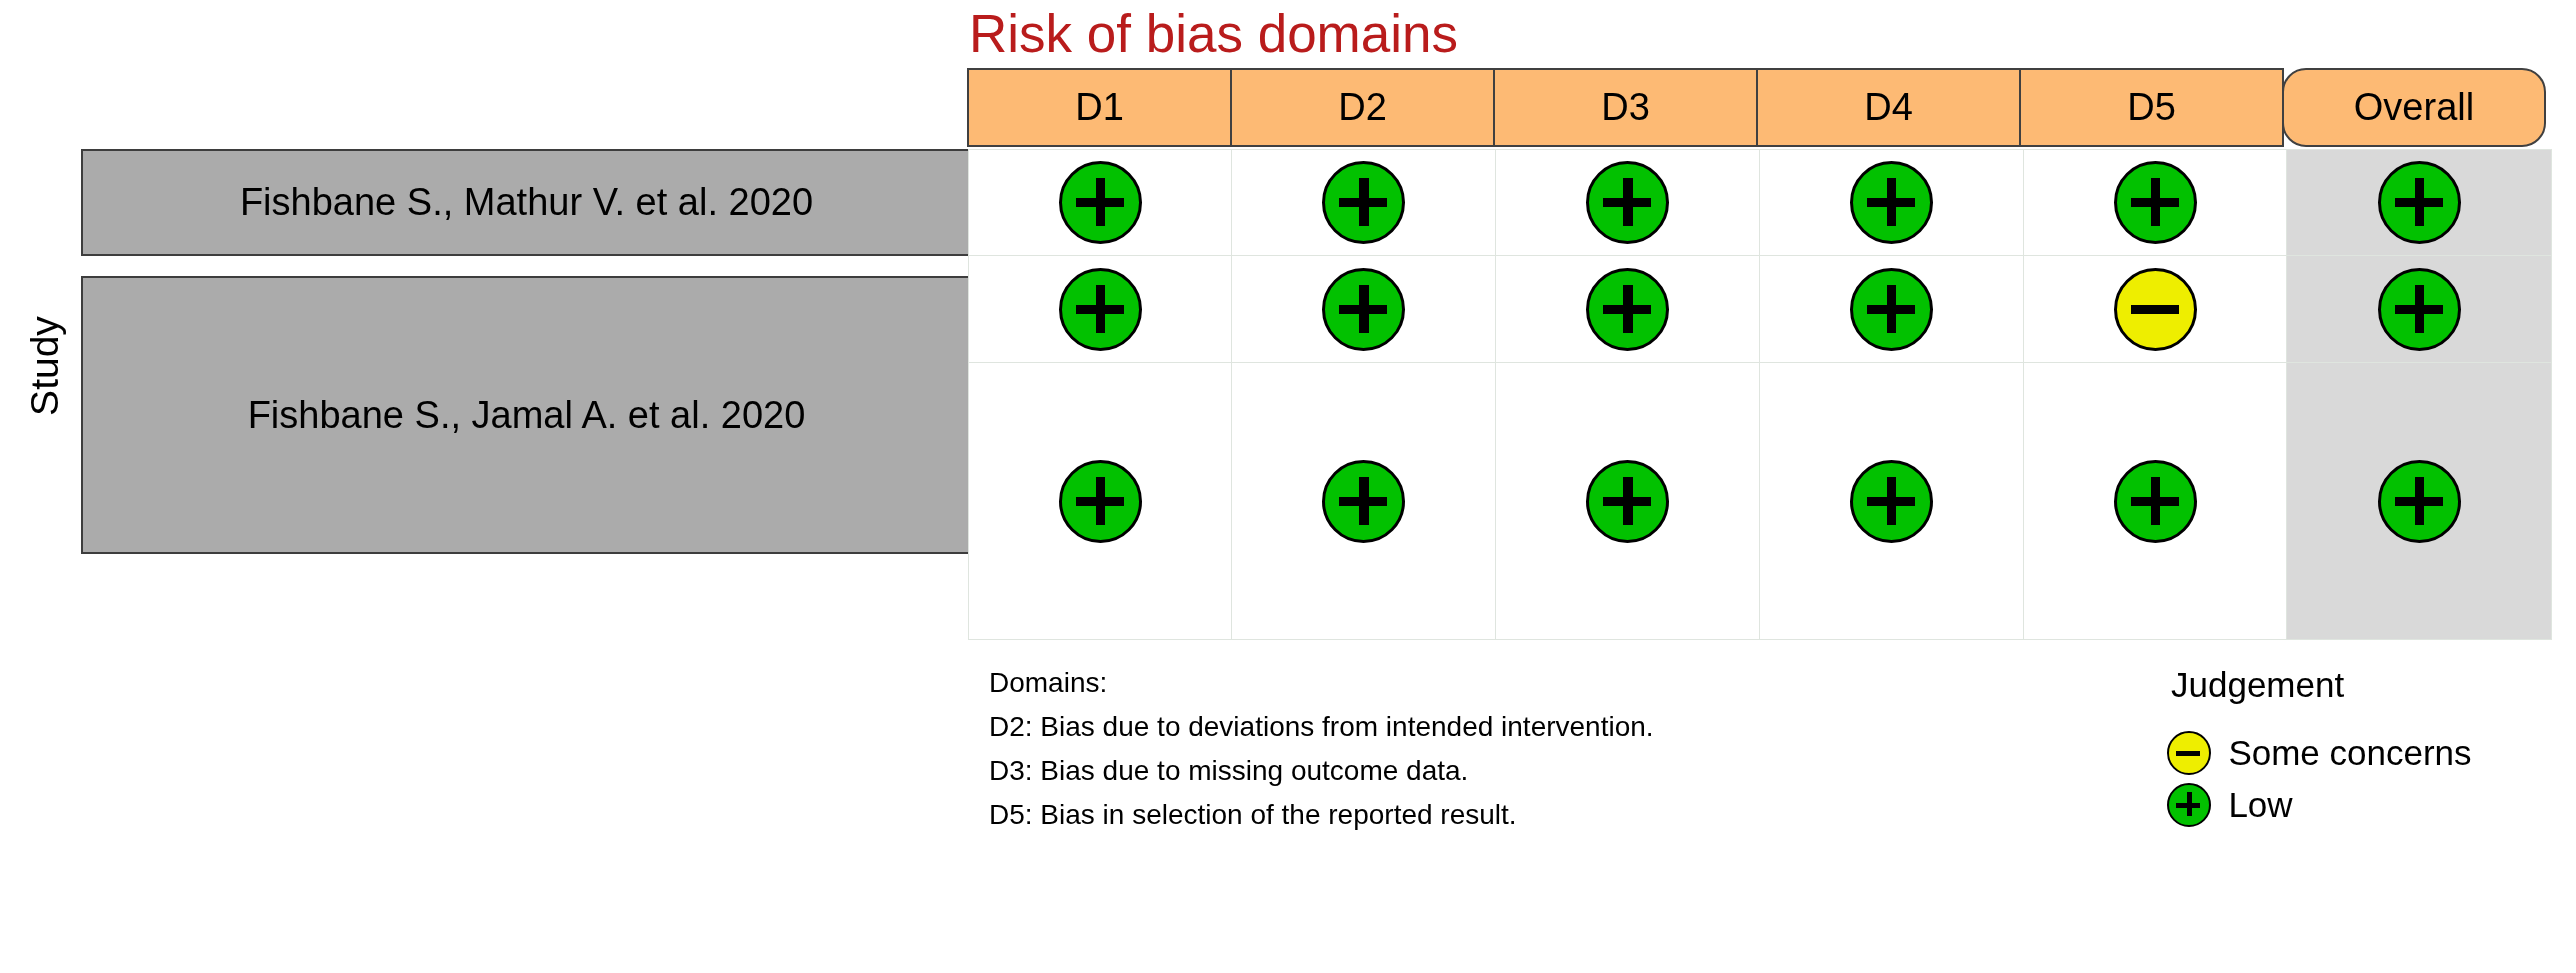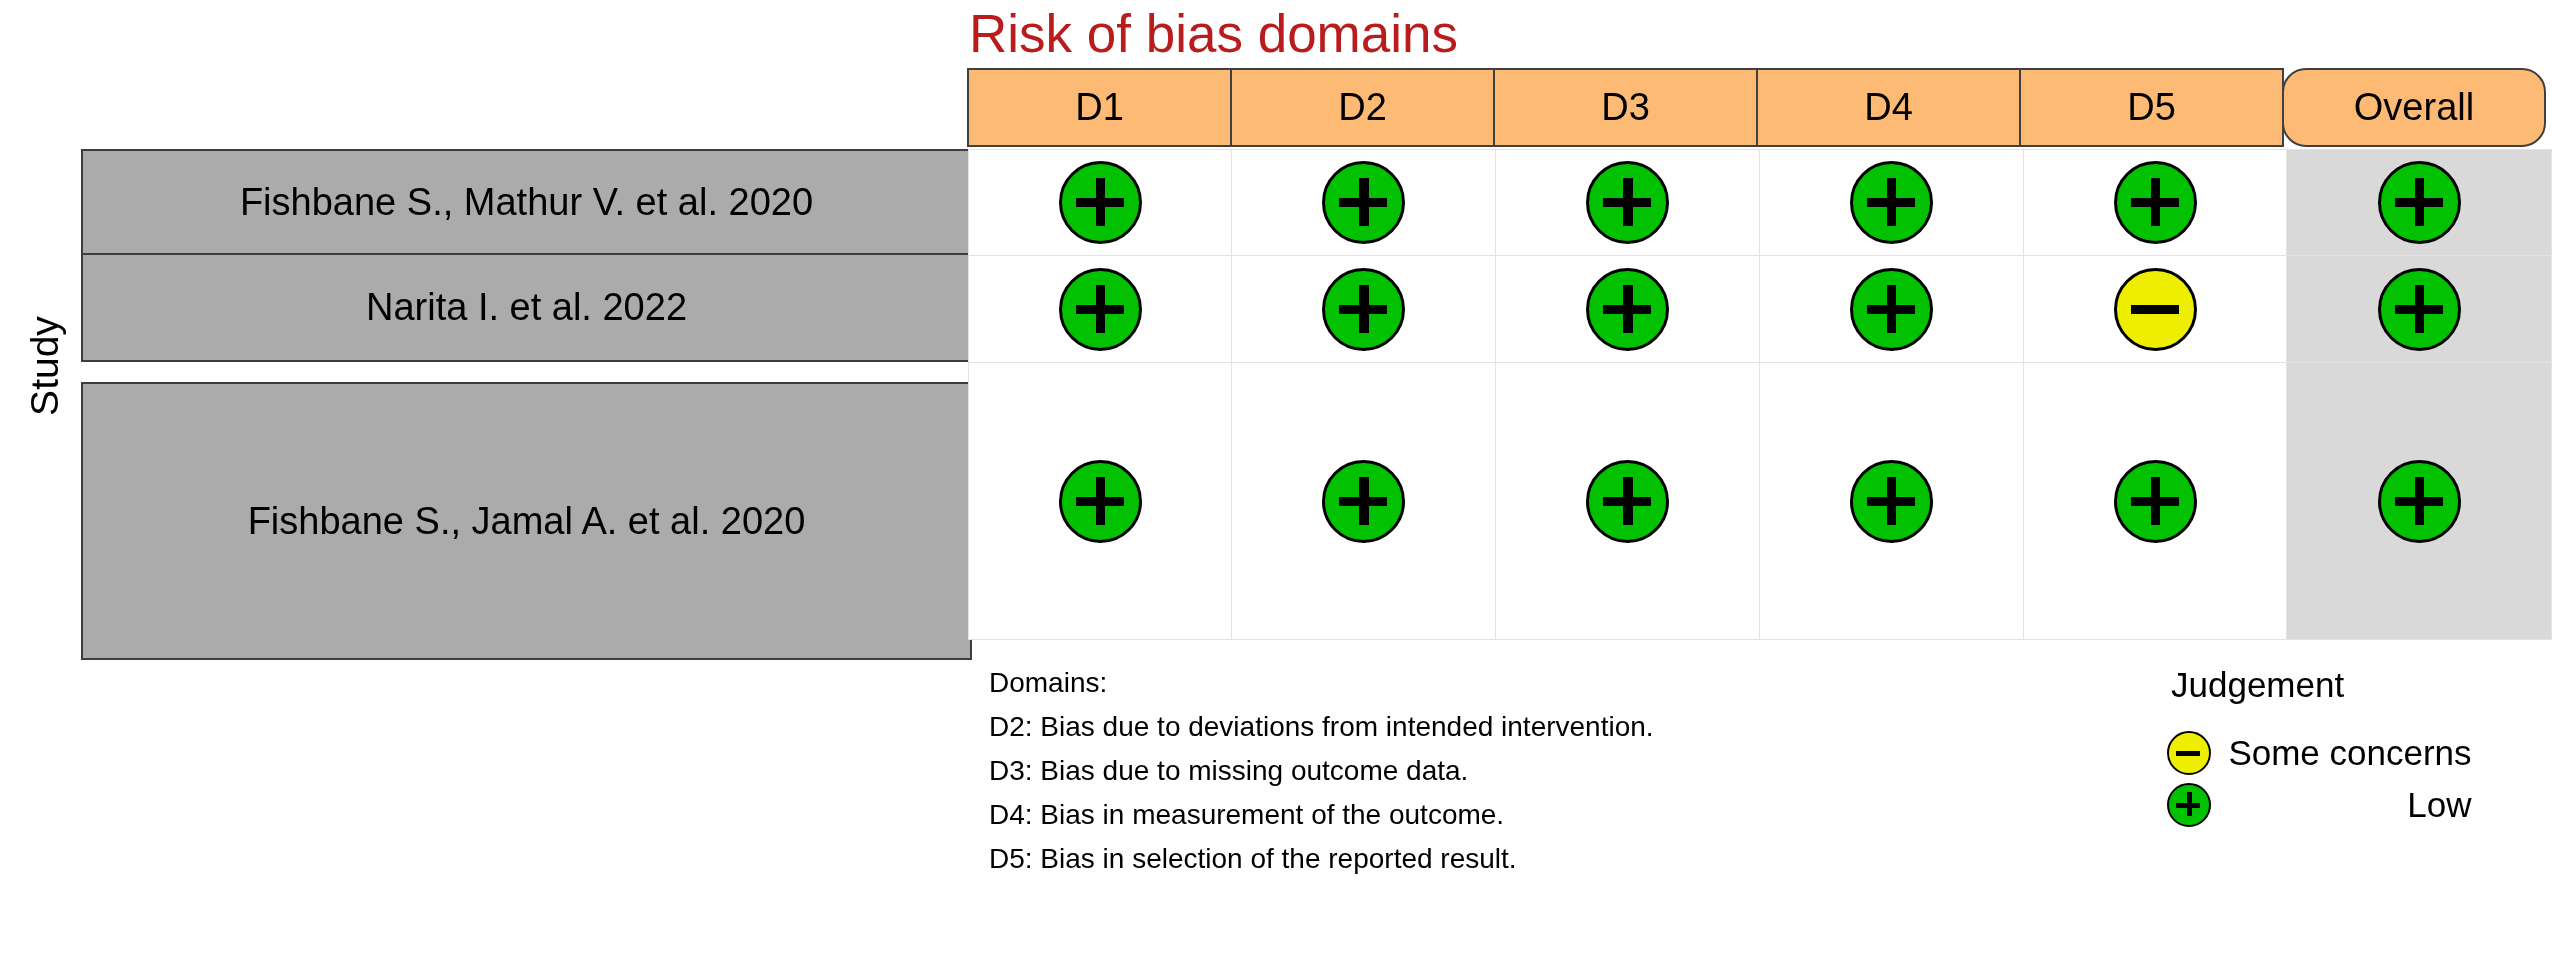--- a/index.html
+++ b/index.html
@@ -160,21 +160,20 @@
     display: block;
     margin-bottom: 22px;
     margin-left: 4px;
     white-space: nowrap;
   }
   .legend-entry {
     display: flex;
     align-items: center;
     height: 52px;
     white-space: nowrap;
-    justify-content: space-between;
   }
   .legend-entry .legend-symbol {
     width: 44px;
     height: 44px;
     border-radius: 50%;
     border: 2.7px solid #000;
     box-sizing: border-box;
     position: relative;
     flex: none;
     margin-right: 17.4px;
@@ -205,21 +204,20 @@
   <div class="header-cell domain-col">D1</div>
   <div class="header-cell domain-col">D2</div>
   <div class="header-cell domain-col">D3</div>
   <div class="header-cell domain-col">D4</div>
   <div class="header-cell domain-col">D5</div>
   <div class="header-cell overall-col">Overall</div>
 </div>
 
 <div id="study-labels">
   <div class="study-label-cell" style="height:107px;margin-top:0;">Fishbane S., Mathur V. et al. 2020</div>
-  <div class="study-label-cell" style="height:109px;">Narita I. et al. 2022</div>
   <div class="study-label-cell" style="height:278px;margin-top:20px;">Fishbane S., Jamal A. et al. 2020</div>
 </div>
 
 <div id="judgement-grid">
 
   <div class="grid-row">
     <div class="grid-cell domain-col" style="height:107px;margin-top:0;">
       <span class="judgement low">
           <i class="bar-h"></i>
           <i class="bar-v"></i>
@@ -333,21 +331,20 @@
         </span>
     </div>
   </div>
 
 </div>
 
 <div id="domains-legend">
   <span class="legend-line">Domains:</span>
   <span class="legend-line">D2: Bias due to deviations from intended intervention.</span>
   <span class="legend-line">D3: Bias due to missing outcome data.</span>
-  <span class="legend-line">D4: Bias in measurement of the outcome.</span>
   <span class="legend-line">D5: Bias in selection of the reported result.</span>
 </div>
 
 <div id="judgement-legend">
   <span class="legend-title">Judgement</span>
   <div class="legend-entry">
     <span class="legend-symbol some">
         <i class="bar-h"></i>
       </span>
     <span>Some concerns</span>

